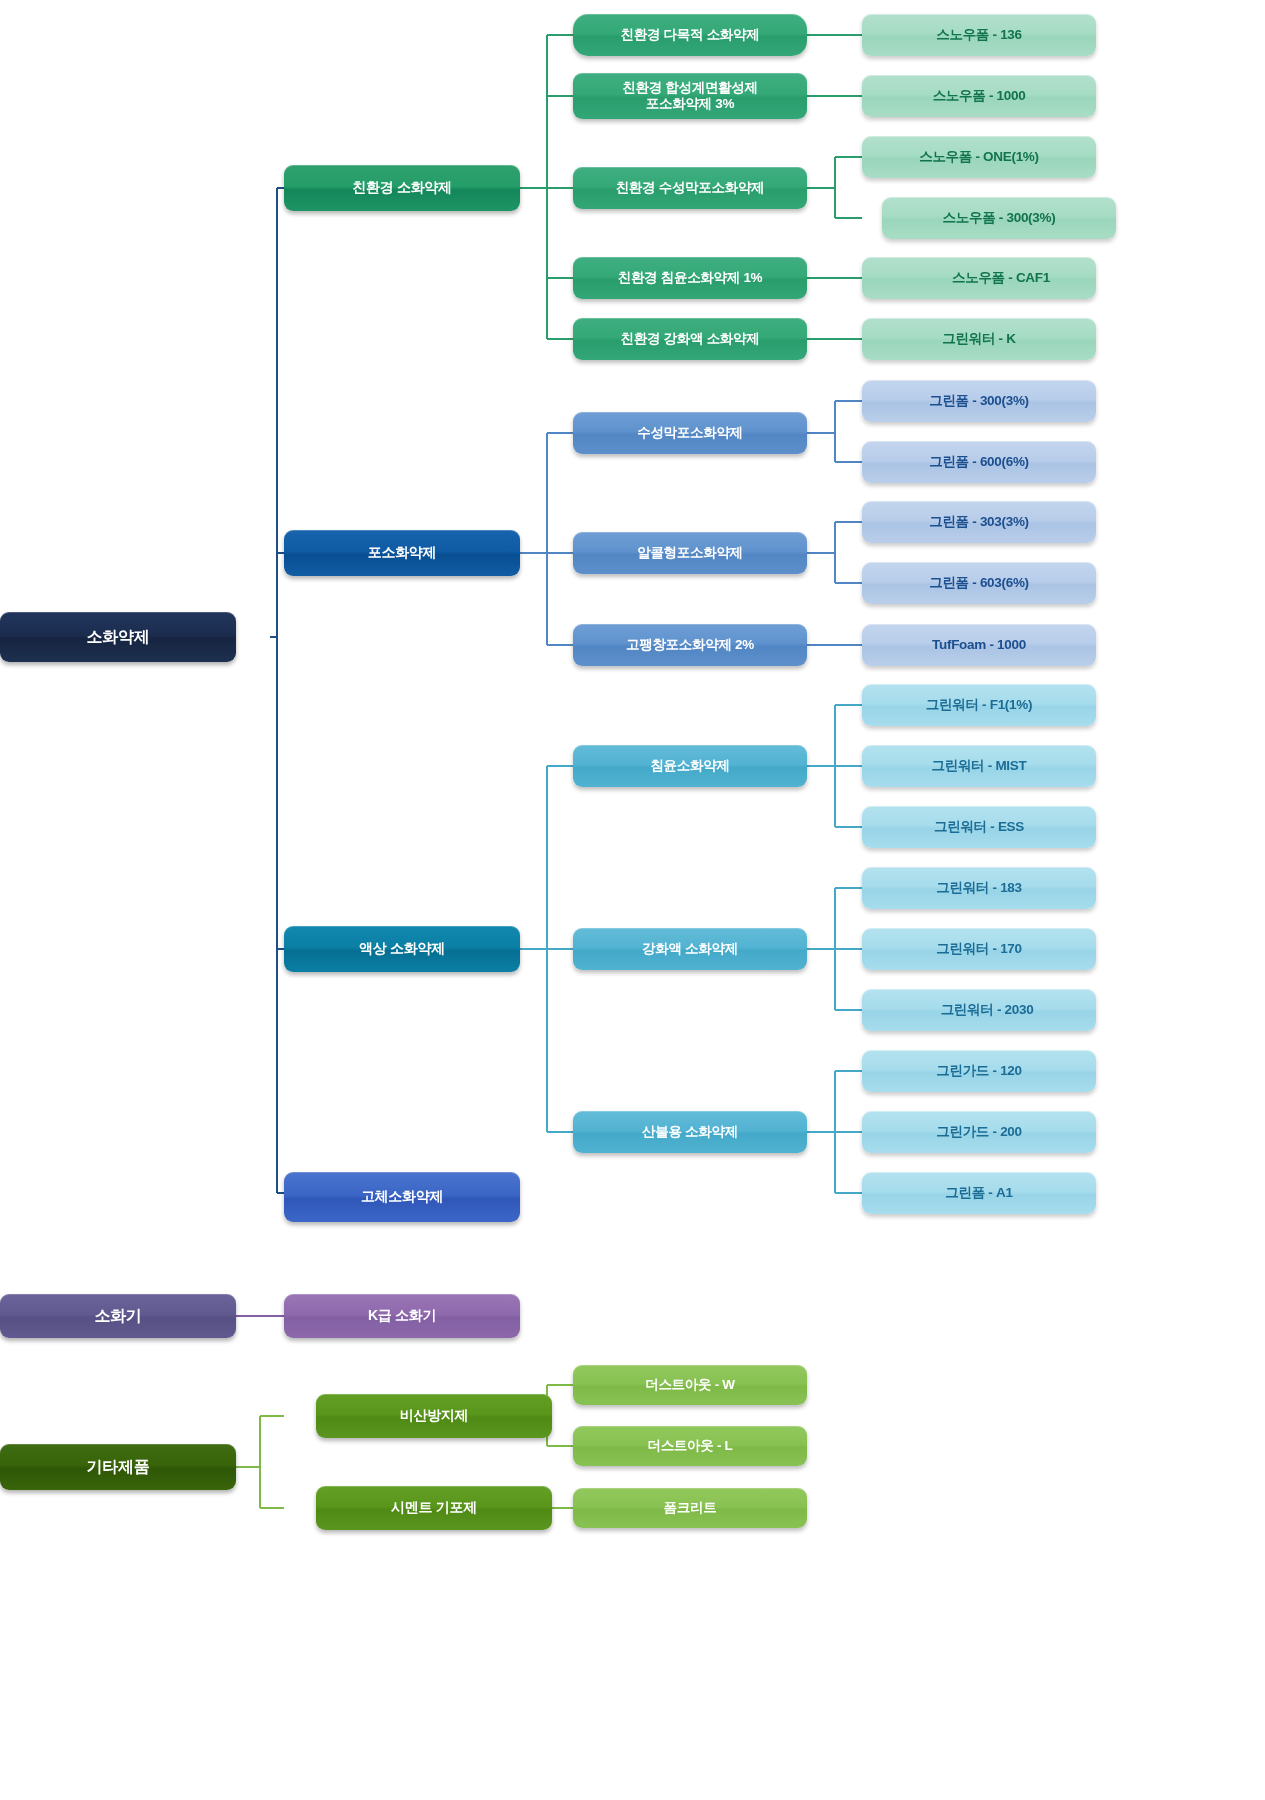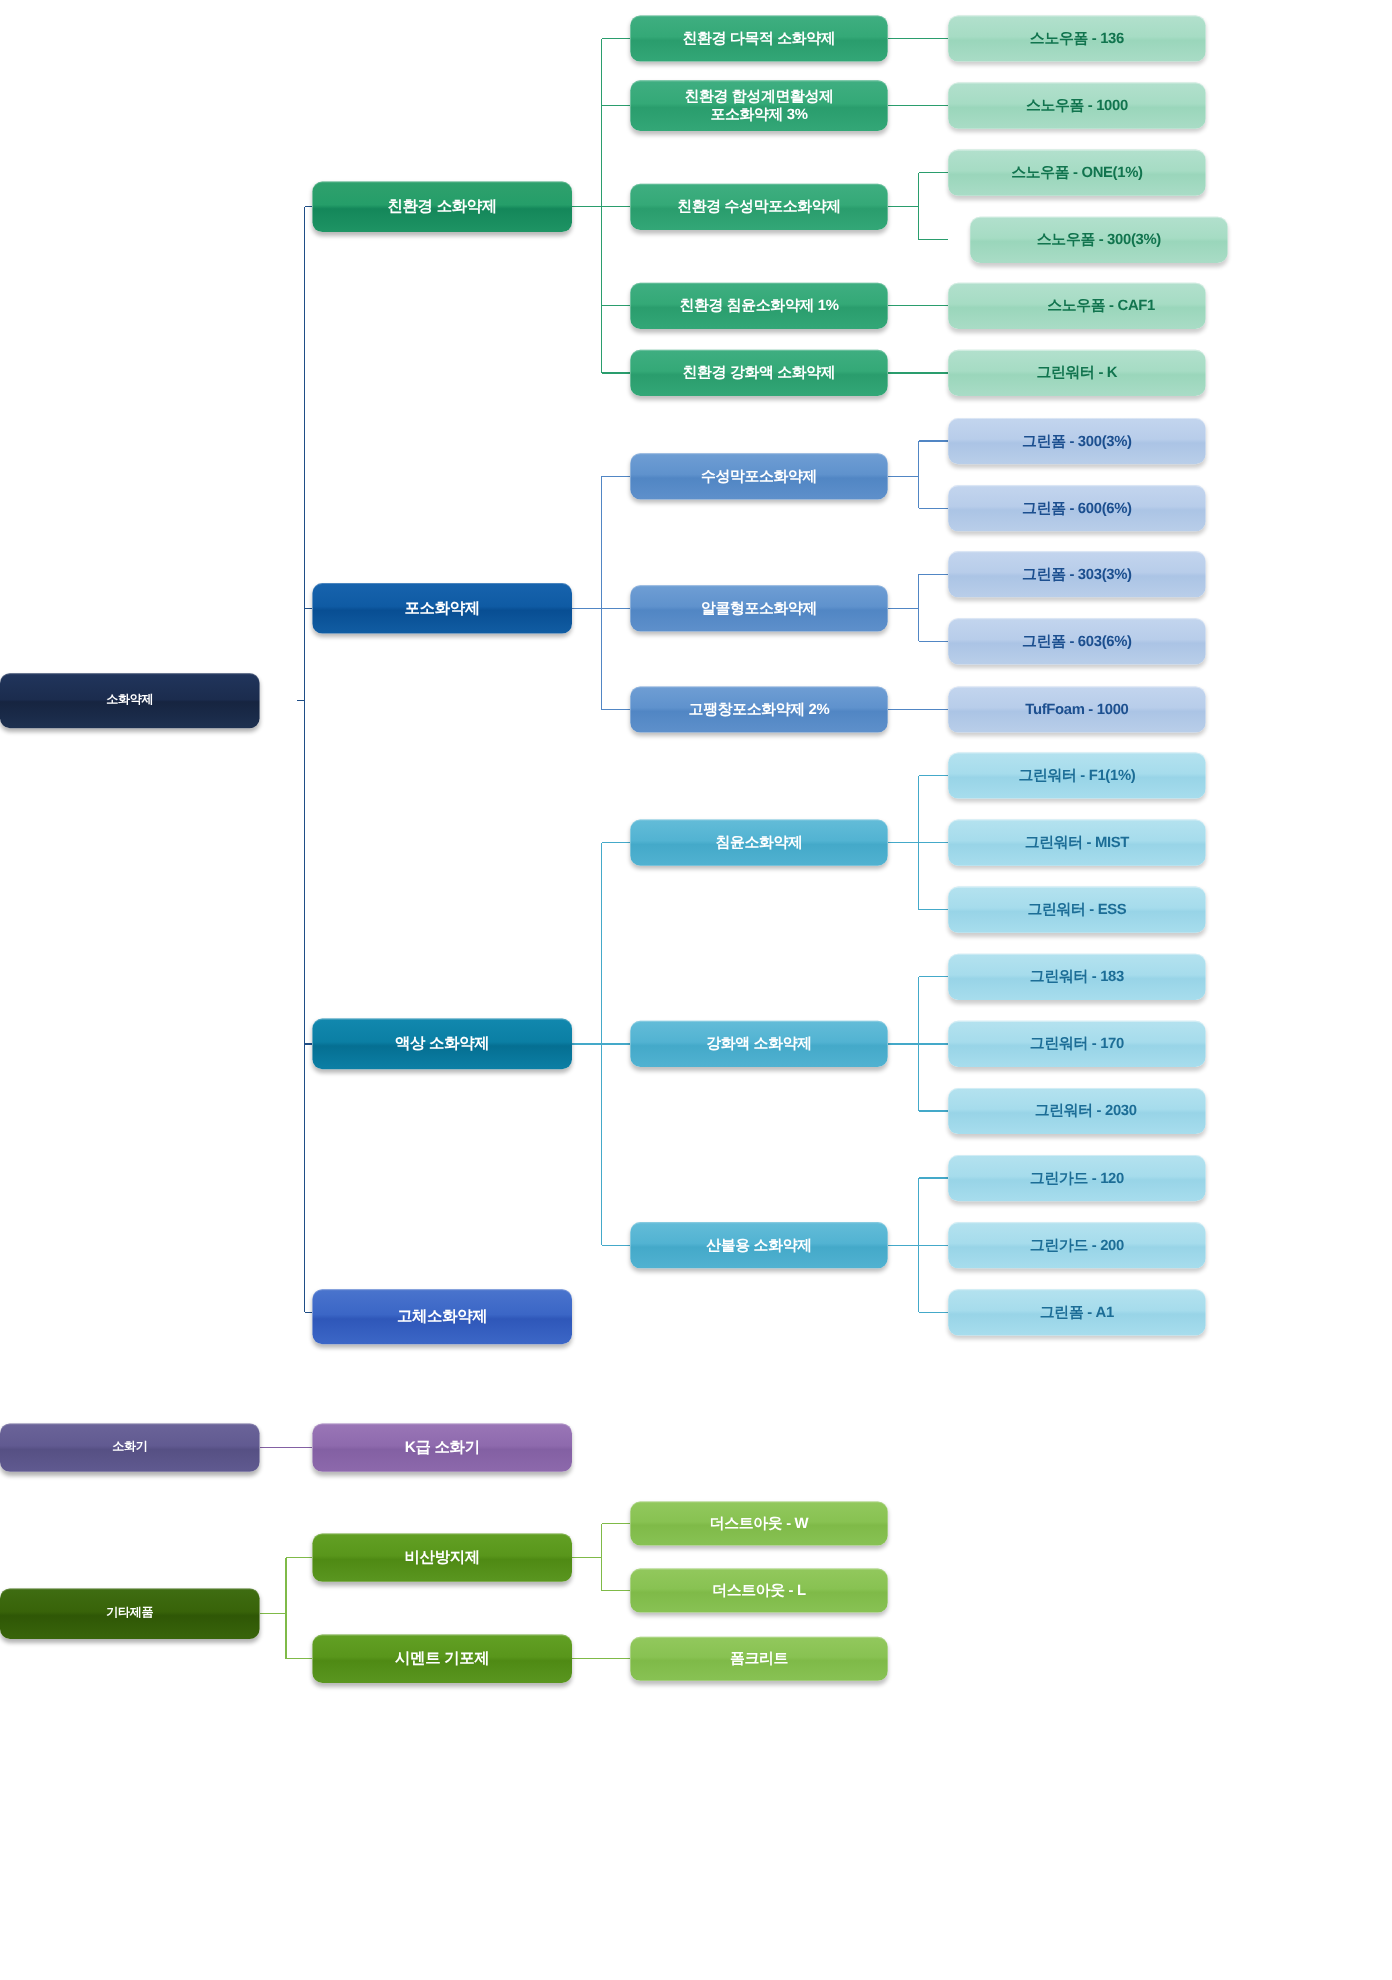--- a/index.html
+++ b/index.html
@@ -40,21 +40,21 @@
     z-index: 2;
   }
   .node-label {
     display: block;
     width: 100%;
     white-space: pre-line;
   }
 
   
   .lv-root {
-    font-size: 11px;
+    font-size: 16px;
     font-weight: bold;
     color: #ffffff;
     background: linear-gradient(to bottom, #21355c 0%, #1b2c4e 48%, #162440 52%, #1d3050 100%);
     box-shadow: 0 3px 4px rgba(0,0,0,0.30), inset 0 1px 0 rgba(255,255,255,0.18);
     align-items: center;
   }
   .lv2 {
     font-size: 14px;
     font-weight: bold;
     color: #ffffff;
@@ -89,21 +89,21 @@
 
   
   .c-solid-blue { background: linear-gradient(to bottom, #4a74cd 0%, #3b66c6 46%, #2f57b9 54%, #3c67c7 100%); }
 
   
   .c-purple-root { background: linear-gradient(to bottom, #6b6499 0%, #615a91 46%, #565084 54%, #605a90 100%); }
   .c-purple2 { background: linear-gradient(to bottom, #9a76b7 0%, #8e6aad 46%, #8360a3 54%, #8d69ac 100%); }
 
   
   .c-olive-root { background: linear-gradient(to bottom, #3f6d12 0%, #386309 46%, #2f5706 54%, #39650b 100%); }
-  .c-olive2 { background: linear-gradient(to bottom, #62a024 0%, #59961b 46%, #4f8a14 54%, #5a9620 100%); }
+  .c-olive2 { background: linear-gradient(to bottom, #62a024 0%, #59961b 46%, #4f8a14 54%, #5a9620 100%); margin-left: 32px; }
   .c-olive3 { background: linear-gradient(to bottom, #92c85d 0%, #88c252 46%, #7fba48 54%, #88c254 100%); }
 </style>
 </head>
 <body>
 
 <div id="chart-canvas">
 
   <svg id="connector-layer" viewBox="0 0 1265 1800" width="1265" height="1800" xmlns="http://www.w3.org/2000/svg">
     <g fill="none" stroke-width="1.2" shape-rendering="crispEdges">
 
@@ -204,21 +204,21 @@
   </svg>
 
   <div class="node lv-root" style="left:0px;  top:612px; width:236px; height:50px;">
     <span class="node-label">소화약제</span>
   </div>
 
   <div class="node lv2 c-green2" style="left:284px; top:165px; width:236px; height:46px;">
     <span class="node-label">친환경 소화약제</span>
   </div>
 
-  <div class="node lv3 c-green3" style="left:573px; top:14px; width:234px; height:42px;">
+  <div class="node lv3 c-green3" style="left:573px; top:14px; width:234px; height:42px;border-radius:15px;">
     <span class="node-label">친환경 다목적 소화약제</span>
   </div>
   <div class="node lv4 c-green4" style="left:862px; top:14px; width:234px; height:42px;">
     <span class="node-label">스노우폼 - 136</span>
   </div>
 
   <div class="node lv3 c-green3" style="left:573px; top:73px; width:234px; height:46px;">
     <span class="node-label">친환경 합성계면활성제
 포소화약제 3%</span>
   </div>

